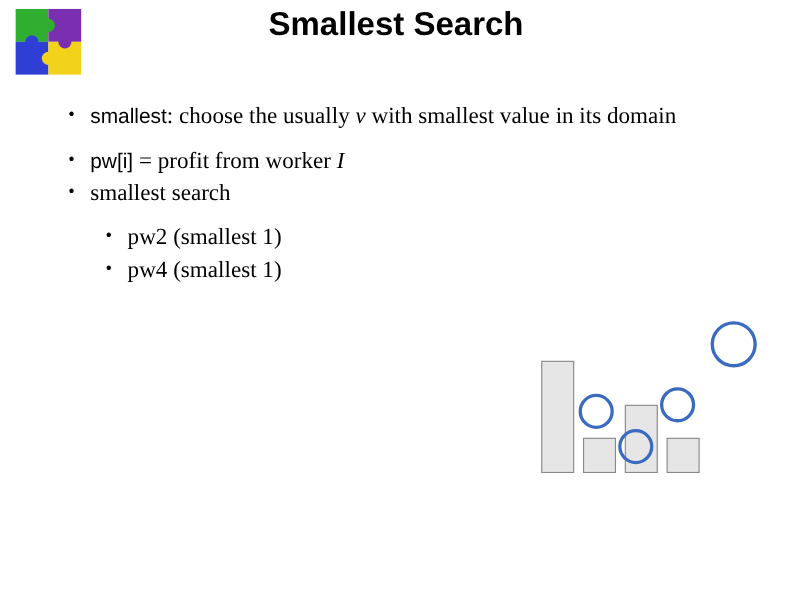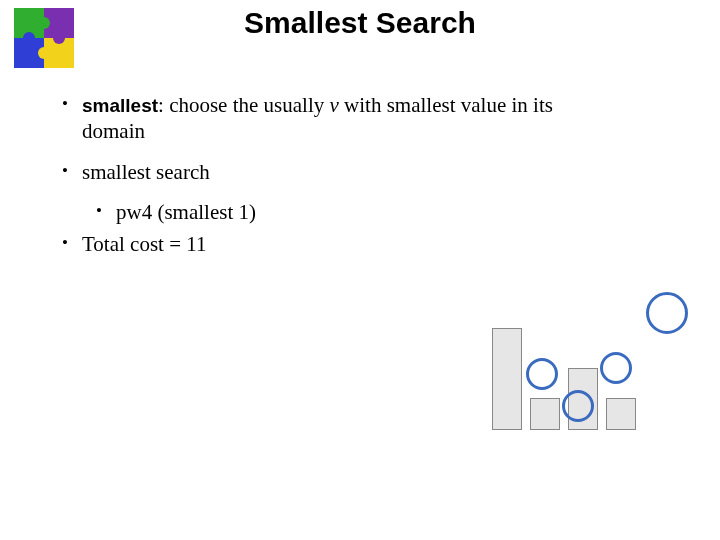--- a/index.html
+++ b/index.html
@@ -73,21 +73,21 @@
     margin: 0 0 4px 0;
   }
   ul.sub > li::before {
     content: "•";
     position: absolute;
     left: 2px;
     top: 0;
     font-size: 17px;
     line-height: 24px;
   }
-  .sans { font-family: Arial, Helvetica, sans-serif; font-size: 19px; font-weight: bold; }
+  .sans { font-family: Arial, Helvetica, sans-serif; font-size: 19px; }
   .ital { font-style: italic; }
 
   .diagram {
     position: absolute;
     right: 28px;
     bottom: 110px;
     width: 200px;
     height: 160px;
   }
   .bar {
@@ -136,30 +136,31 @@
 
   <div class="body">
 
     <ul class="top">
       <li>
         <span class="sans">smallest</span><span>: choose the usually </span><span class="ital">v</span><span> with smallest value in its domain</span>
       </li>
     </ul>
 
     <ul class="top">
+      <li>
+        <span class="sans">pw[i]</span><span> = profit from worker </span><span class="ital">I</span>
+      </li>
       <li>smallest search</li>
     </ul>
 
     <ul class="sub">
+      <li>pw2 (smallest 1)</li>
       <li>pw4 (smallest 1)</li>
     </ul>
 
-    <ul class="top">
-      <li>Total cost = 11</li>
-    </ul>
 
   </div>
 
   <div class="diagram">
     <div class="bar b1"></div>
     <div class="bar b2"></div>
     <div class="bar b3"></div>
     <div class="bar b4"></div>
     <div class="circ c-small c1"></div>
     <div class="circ c-small c2"></div>

